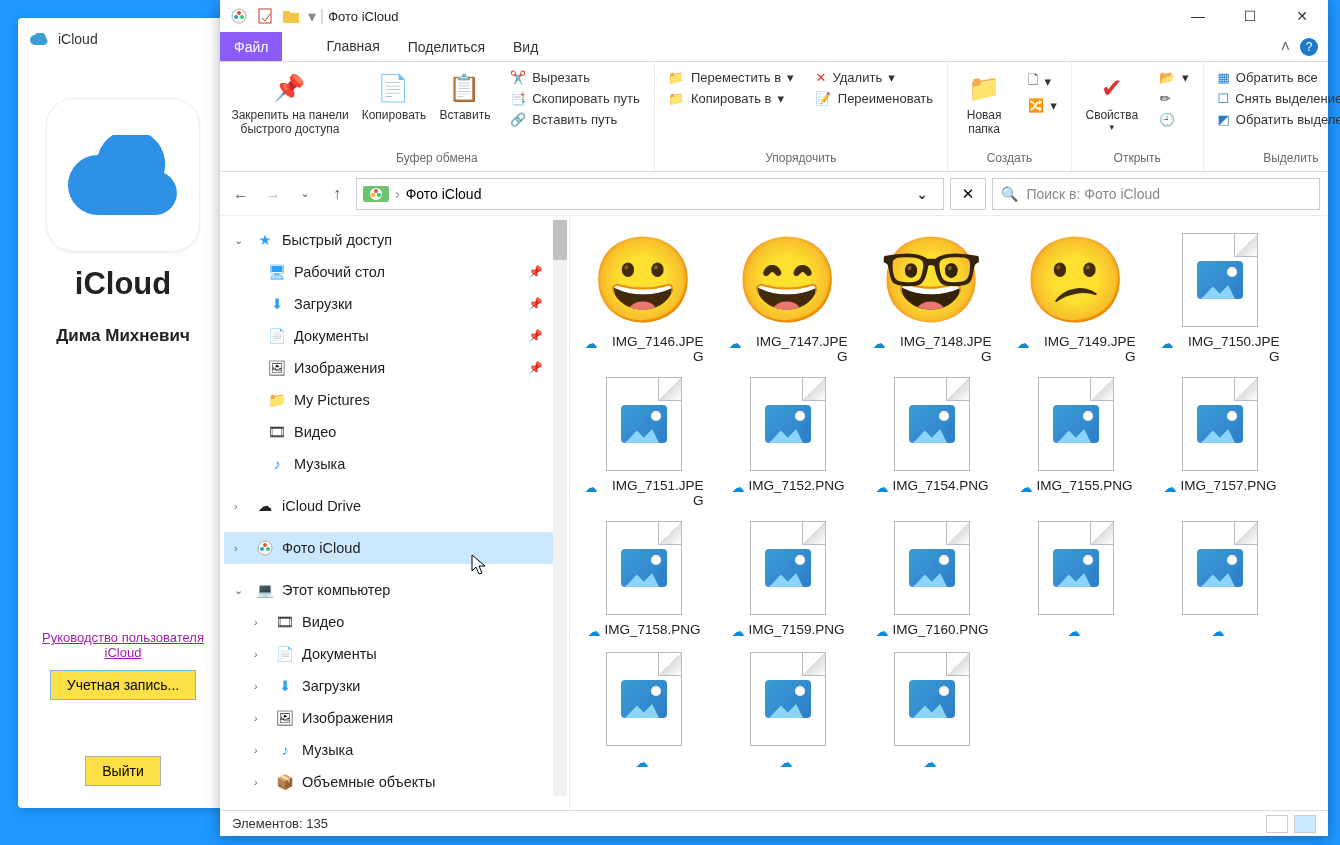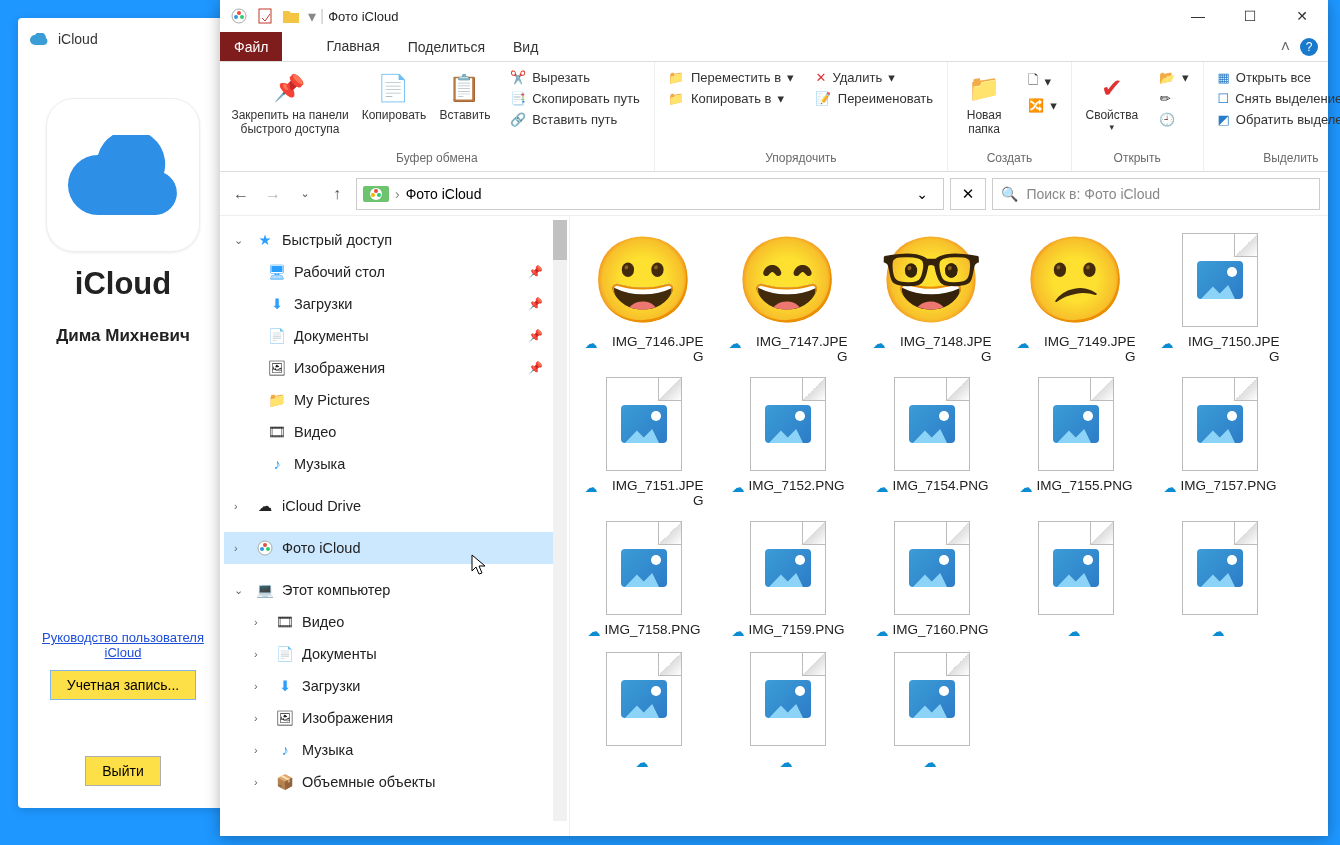--- a/index.html
+++ b/index.html
@@ -6,35 +6,35 @@
   body { width: 1340px; height: 845px; background: #1e97ff; position: relative; overflow: hidden; }
 
   
   .icloud-window { position: absolute; left: 18px; top: 18px; width: 210px; height: 790px; background: #fff; border-radius: 4px; box-shadow: 0 2px 10px rgba(0,0,0,0.15); display: flex; flex-direction: column; align-items: center; padding: 12px 8px; }
   .icloud-titlebar { width: 100%; display: flex; align-items: center; gap: 6px; }
   .icloud-title { font-size: 14px; color: #333; }
   .icloud-logo-box { margin-top: 50px; width: 154px; height: 154px; background: #fff; border: 1px solid #eee; border-radius: 28px; display: flex; align-items: center; justify-content: center; box-shadow: 0 1px 3px rgba(0,0,0,0.08); }
   .icloud-word { margin-top: 14px; font-size: 31px; font-weight: 600; color: #222; }
   .icloud-user { margin-top: 24px; font-size: 17px; font-weight: 600; color: #222; }
   .icloud-spacer { flex: 1; }
-  .icloud-link { color: #1d4ed8; text-decoration: underline; font-size: 13px; text-align: center; margin-bottom: 6px; }
+  .icloud-link { color: #a21caf; text-decoration: underline; font-size: 13px; text-align: center; margin-bottom: 6px; }
   .icloud-btn { border: 1px solid #adadad; background: #fde047; padding: 6px 16px; font-size: 14px; margin-top: 4px; cursor: pointer; }
   .icloud-btn.account { border-color: #7eb4ea; }
 
   
   .explorer { position: absolute; left: 220px; top: 0; width: 1108px; height: 836px; background: #fff; box-shadow: 0 2px 14px rgba(0,0,0,0.3); display: flex; flex-direction: column; }
   .ex-titlebar { height: 32px; display: flex; align-items: center; padding-left: 6px; }
   .ex-qat-icon { width: 18px; height: 18px; margin: 0 4px; display: inline-flex; align-items: center; justify-content: center; }
   .ex-title { font-size: 13px; color: #222; margin-left: 4px; }
   .ex-winbtns { margin-left: auto; display: flex; height: 100%; }
   .ex-winbtn { width: 52px; display: flex; align-items: center; justify-content: center; font-size: 14px; color: #333; }
 
   .ex-tabs { height: 30px; display: flex; align-items: stretch; border-bottom: 1px solid #ddd; }
   .ex-tab { padding: 0 14px; display: flex; align-items: center; font-size: 14px; color: #333; }
-  .ex-tab.file { background: #7f1d1d; color: #fff; }
+  .ex-tab.file { background: #8b5cf6; color: #fff; }
   .ex-tab.active { border-bottom: 2px solid #fff; box-shadow: inset 0 -2px 0 #1979ca00; position: relative; padding-left: 44px; }
   .ex-tabs-right { margin-left: auto; display: flex; align-items: center; gap: 10px; padding-right: 10px; }
   .help-circle { width: 18px; height: 18px; border-radius: 50%; background: #1979ca; color: #fff; font-size: 12px; display: flex; align-items: center; justify-content: center; }
 
   .ex-ribbon { height: 110px; border-bottom: 1px solid #ddd; display: flex; }
   .ribbon-group { display: flex; flex-direction: column; padding: 6px 10px 2px; border-right: 1px solid #eee; align-items: center; justify-content: space-between; }
   .ribbon-group-row { display: flex; align-items: flex-start; gap: 14px; flex: 1; }
   .ribbon-big { display: flex; flex-direction: column; align-items: center; text-align: center; font-size: 12px; color: #333; width: 70px; }
   .ribbon-big.wide { width: 120px; }
   .ribbon-big .ric { height: 40px; display: flex; align-items: center; justify-content: center; font-size: 26px; }
@@ -239,21 +239,21 @@
         </div>
       </div>
       <div class="ribbon-group-title">Открыть</div>
     </div>
 
     <div class="ribbon-group">
       <div class="ribbon-group-row">
         <div class="ribbon-small-col">
           <div class="ribbon-small">
               <span style="color:#2a7cc8">▦</span>
-              <span>Открыть все</span>
+              <span>Обратить все</span>
             </div>
           <div class="ribbon-small">
               <span style="color:#2a7cc8">☐</span>
               <span>Снять выделение</span>
             </div>
           <div class="ribbon-small">
               <span style="color:#2a7cc8">◩</span>
               <span>Обратить выделение</span>
             </div>
         </div>
@@ -580,19 +580,26 @@
             </div>
           </div>
           <div class="file-name-row">
             <span class="file-cloud">☁</span>
             <span class="file-name"></span>
           </div>
         </div>
       </div>
   </div>
 
+  <div class="ex-status">
+    <span>Элементов: 135</span>
+    <div class="status-right">
+      <div class="view-btn"></div>
+      <div class="view-btn" style="background:#cce8ff"></div>
+    </div>
+  </div>
 </div>
 
 <div class="cursor">
   <svg width="16" height="22" viewBox="0 0 16 22">
       <path fill="#fff" stroke="#000" stroke-width="1" d="M1 1l0 16 4-4 3 7 3-1-3-7 6 0z"></path>
     </svg>
 </div>
 
 </body></html>

